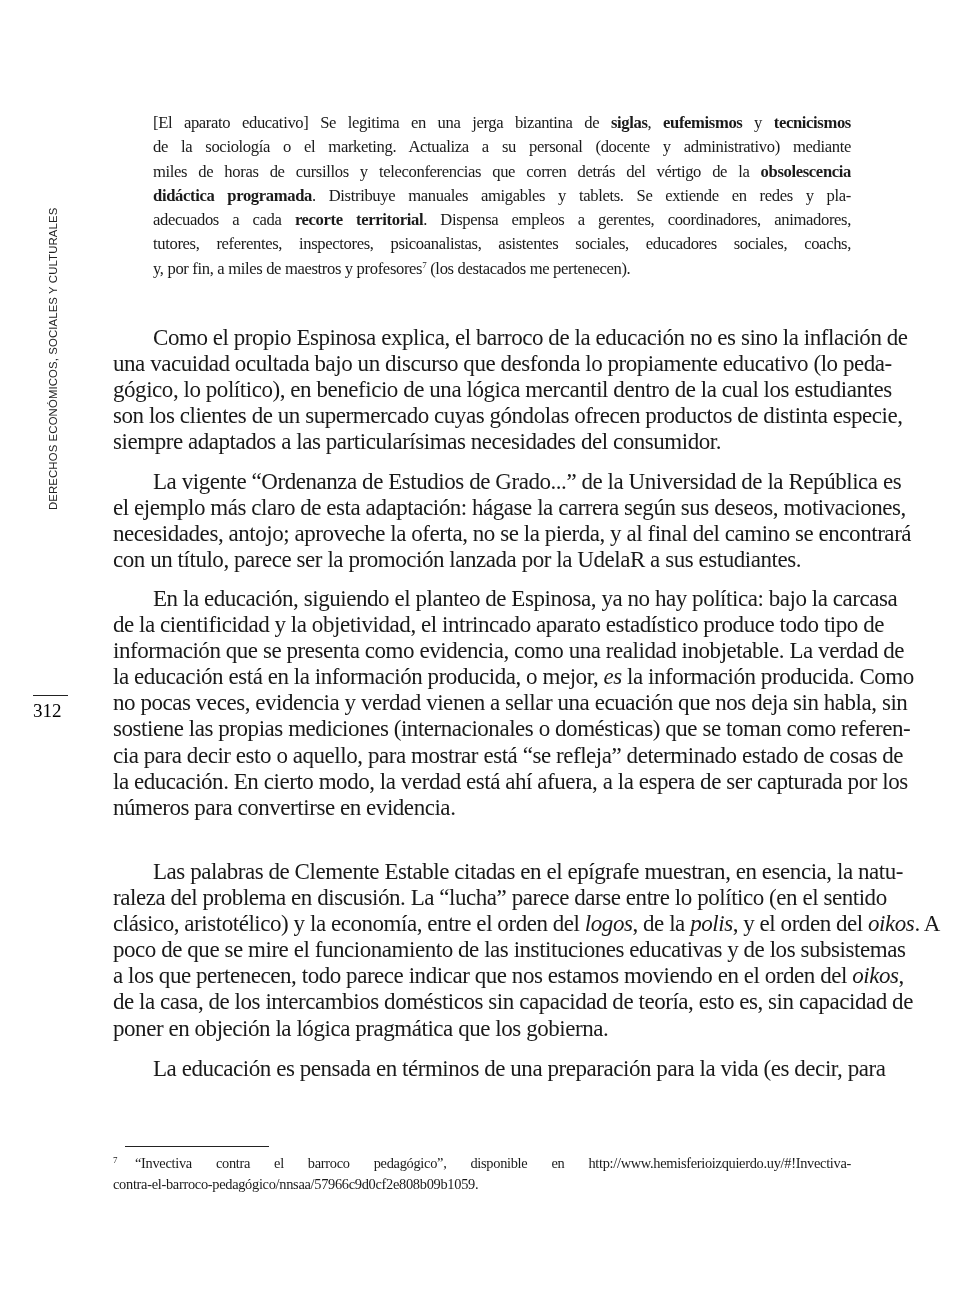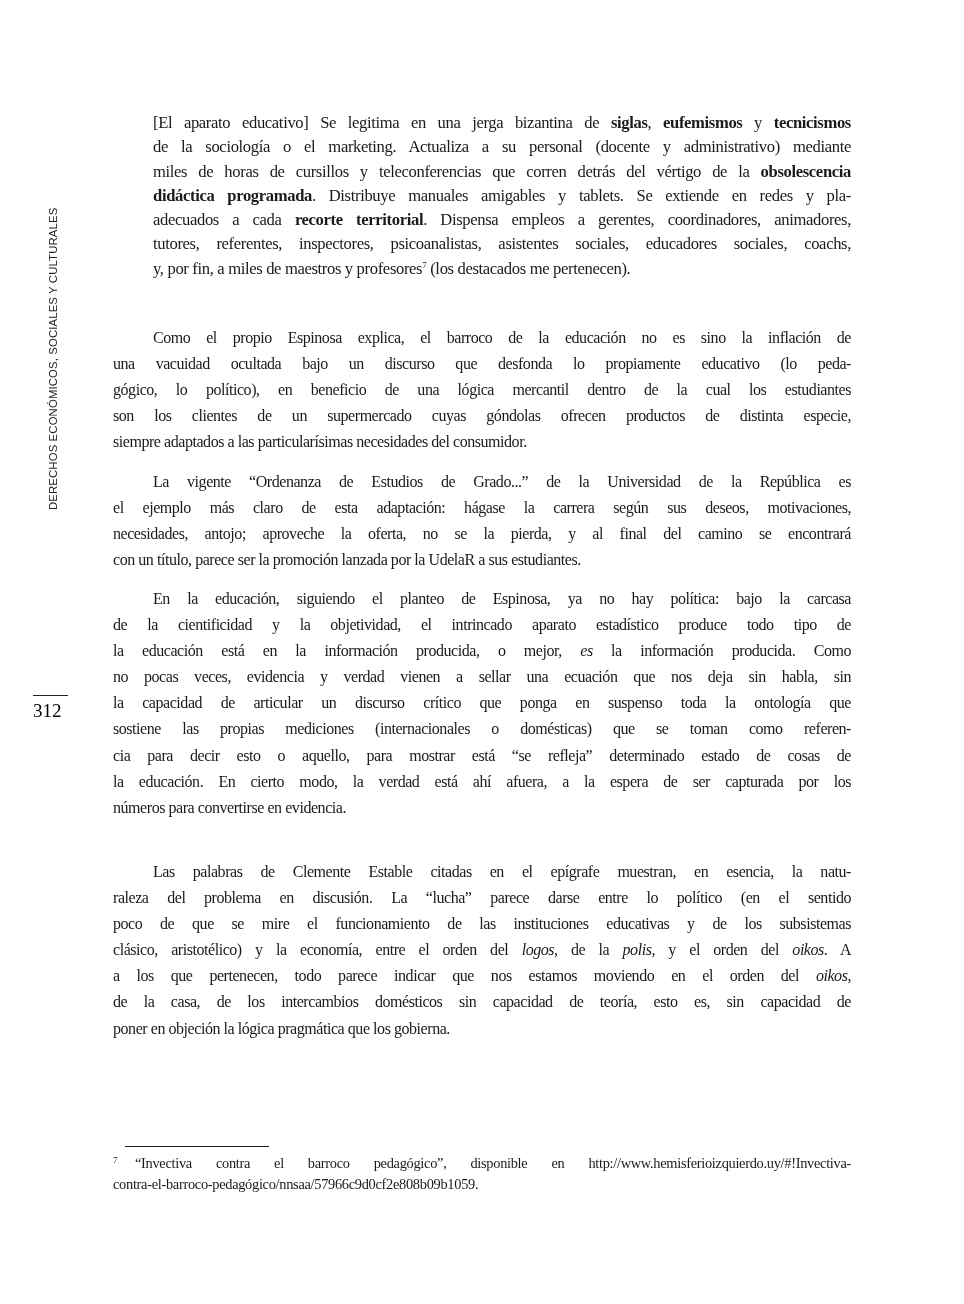--- a/index.html
+++ b/index.html
@@ -14,21 +14,21 @@
     .folio-rule { position: absolute; left: 33px; top: 695px; width: 35px; height: 1px; background: #222; }
     .folio { position: absolute; left: 33px; top: 700px; font-size: 19px; font-family: "Liberation Serif", serif; color: #000000; }
     .quote {
       position: absolute; left: 153px; top: 111px; width: 698px;
       font-size: 16.6px; line-height: 24.3px; letter-spacing: -0.35px;
     }
     .line { display: block; white-space: nowrap; text-align: justify; text-align-last: justify; }
     .line.last { text-align-last: left; }
     .body {
       position: absolute; left: 113px; width: 738px;
-      font-size: 16px; line-height: 26.1px; letter-spacing: -0.45px;
+      font-size: 23px; line-height: 26.1px; letter-spacing: -0.45px;
     }
     .body .indent { padding-left: 40px; }
     b { font-weight: bold; }
     sup { font-size: 9px; vertical-align: 6px; line-height: 0; }
     .fn-rule { position: absolute; left: 125px; top: 1146px; width: 144px; height: 1px; background: #222; }
     .footnote {
       position: absolute; left: 113px; top: 1153px; width: 738px;
       font-size: 14.4px; line-height: 21px; letter-spacing: -0.3px;
     }
     .fn-mark { display: inline-block; width: 22px; font-size: 9px; vertical-align: 5px; line-height: 0; }
@@ -59,37 +59,38 @@
   </div>
 <div class="body serif" style="top:469px;">
     <span class="line indent">La vigente “Ordenanza de Estudios de Grado...” de la Universidad de la República es</span>
     <span class="line">el ejemplo más claro de esta adaptación: hágase la carrera según sus deseos, motivaciones,</span>
     <span class="line">necesidades, antojo; aproveche la oferta, no se la pierda, y al final del camino se encontrará</span>
     <span class="line last">con un título, parece ser la promoción lanzada por la UdelaR a sus estudiantes.</span>
   </div>
 <div class="body serif" style="top:586px;">
     <span class="line indent">En la educación, siguiendo el planteo de Espinosa, ya no hay política: bajo la carcasa</span>
     <span class="line">de la cientificidad y la objetividad, el intrincado aparato estadístico produce todo tipo de</span>
+    <span class="line">información que se presenta como evidencia, como una realidad inobjetable. La verdad de</span>
     <span class="line">la educación está en la información producida, o mejor, <i>es</i> la información producida. Como</span>
     <span class="line">no pocas veces, evidencia y verdad vienen a sellar una ecuación que nos deja sin habla, sin</span>
-    <span class="line">la capacidad de articular un discurso crítico que ponga en suspenso toda la ontología que</span>
     <span class="line">sostiene las propias mediciones (internacionales o domésticas) que se toman como referen-</span>
     <span class="line">cia para decir esto o aquello, para mostrar está “se refleja” determinado estado de cosas de</span>
     <span class="line">la educación. En cierto modo, la verdad está ahí afuera, a la espera de ser capturada por los</span>
     <span class="line last">números para convertirse en evidencia.</span>
   </div>
 <div class="body serif" style="top:859px;">
     <span class="line indent">Las palabras de Clemente Estable citadas en el epígrafe muestran, en esencia, la natu-</span>
     <span class="line">raleza del problema en discusión. La “lucha” parece darse entre lo político (en el sentido</span>
+    <span class="line">clásico, aristotélico) y la economía, entre el orden del <i>logos</i>, de la <i>polis</i>, y el orden del <i>oikos</i>. A</span>
     <span class="line">poco de que se mire el funcionamiento de las instituciones educativas y de los subsistemas</span>
-    <span class="line">clásico, aristotélico) y la economía, entre el orden del <i>logos</i>, de la <i>polis</i>, y el orden del <i>oikos</i>. A</span>
     <span class="line">a los que pertenecen, todo parece indicar que nos estamos moviendo en el orden del <i>oikos</i>,</span>
     <span class="line">de la casa, de los intercambios domésticos sin capacidad de teoría, esto es, sin capacidad de</span>
     <span class="line last">poner en objeción la lógica pragmática que los gobierna.</span>
   </div>
 <div class="body serif" style="top:1056px;">
+    <span class="line indent">La educación es pensada en términos de una preparación para la vida (es decir, para</span>
   </div>
 
 <div class="fn-rule"></div>
 <div class="footnote serif">
   <span class="line"><span class="fn-mark">7</span><span>“Invectiva contra el barroco pedagógico”, disponible en http://www.hemisferioizquierdo.uy/#!Invectiva-</span></span>
   <span class="line last">contra-el-barroco-pedagógico/nnsaa/57966c9d0cf2e808b09b1059.</span>
 </div>
 
 </body></html>

